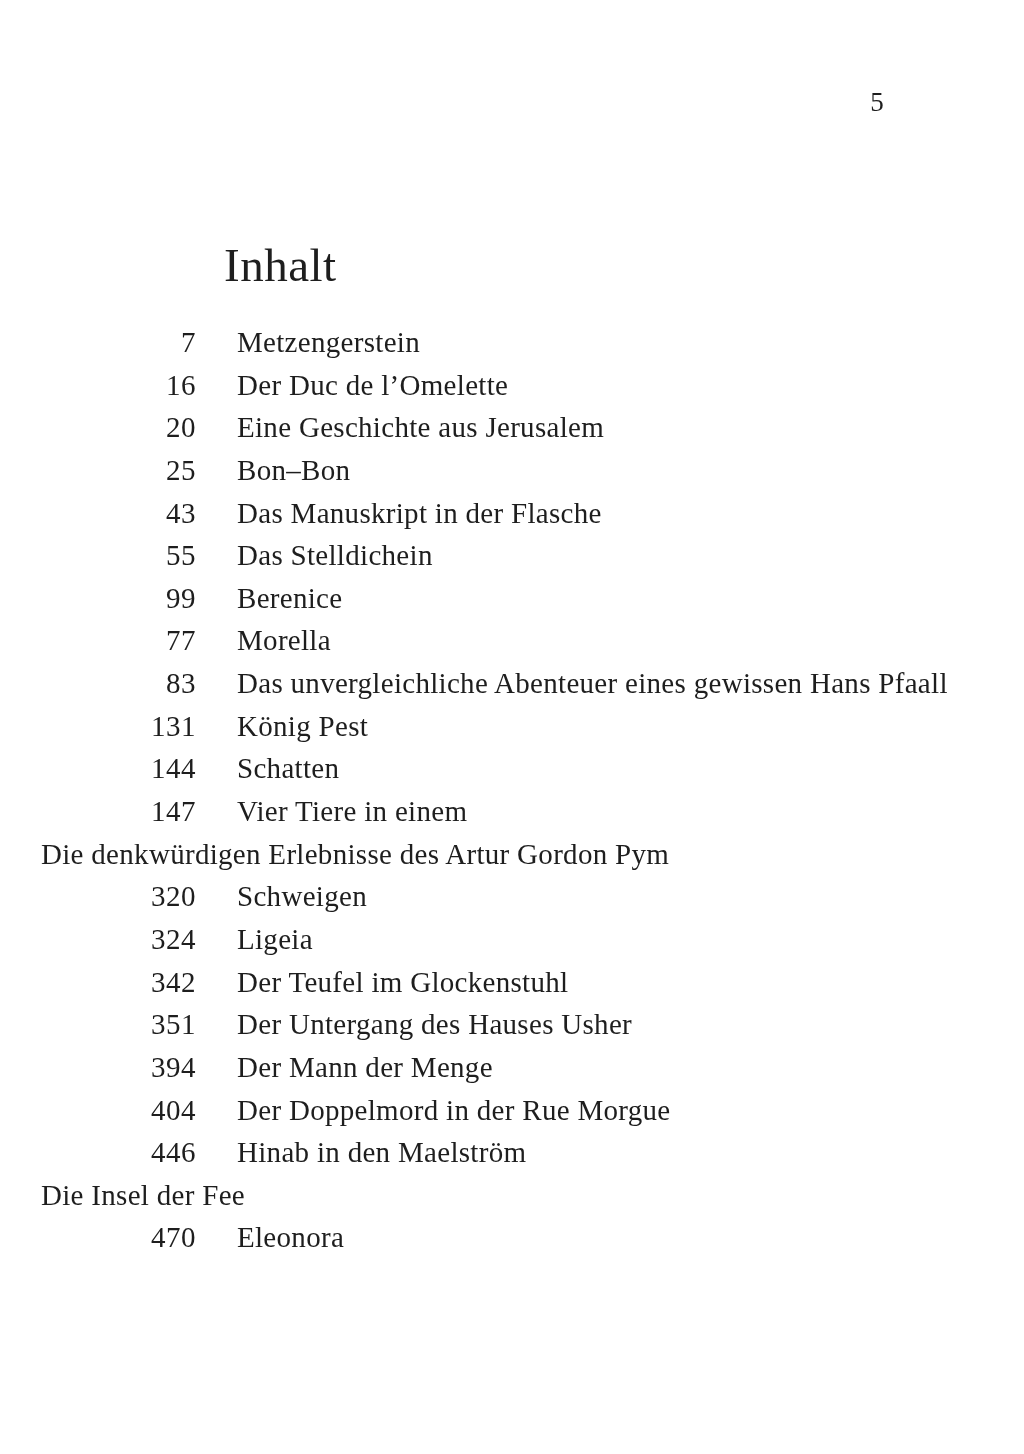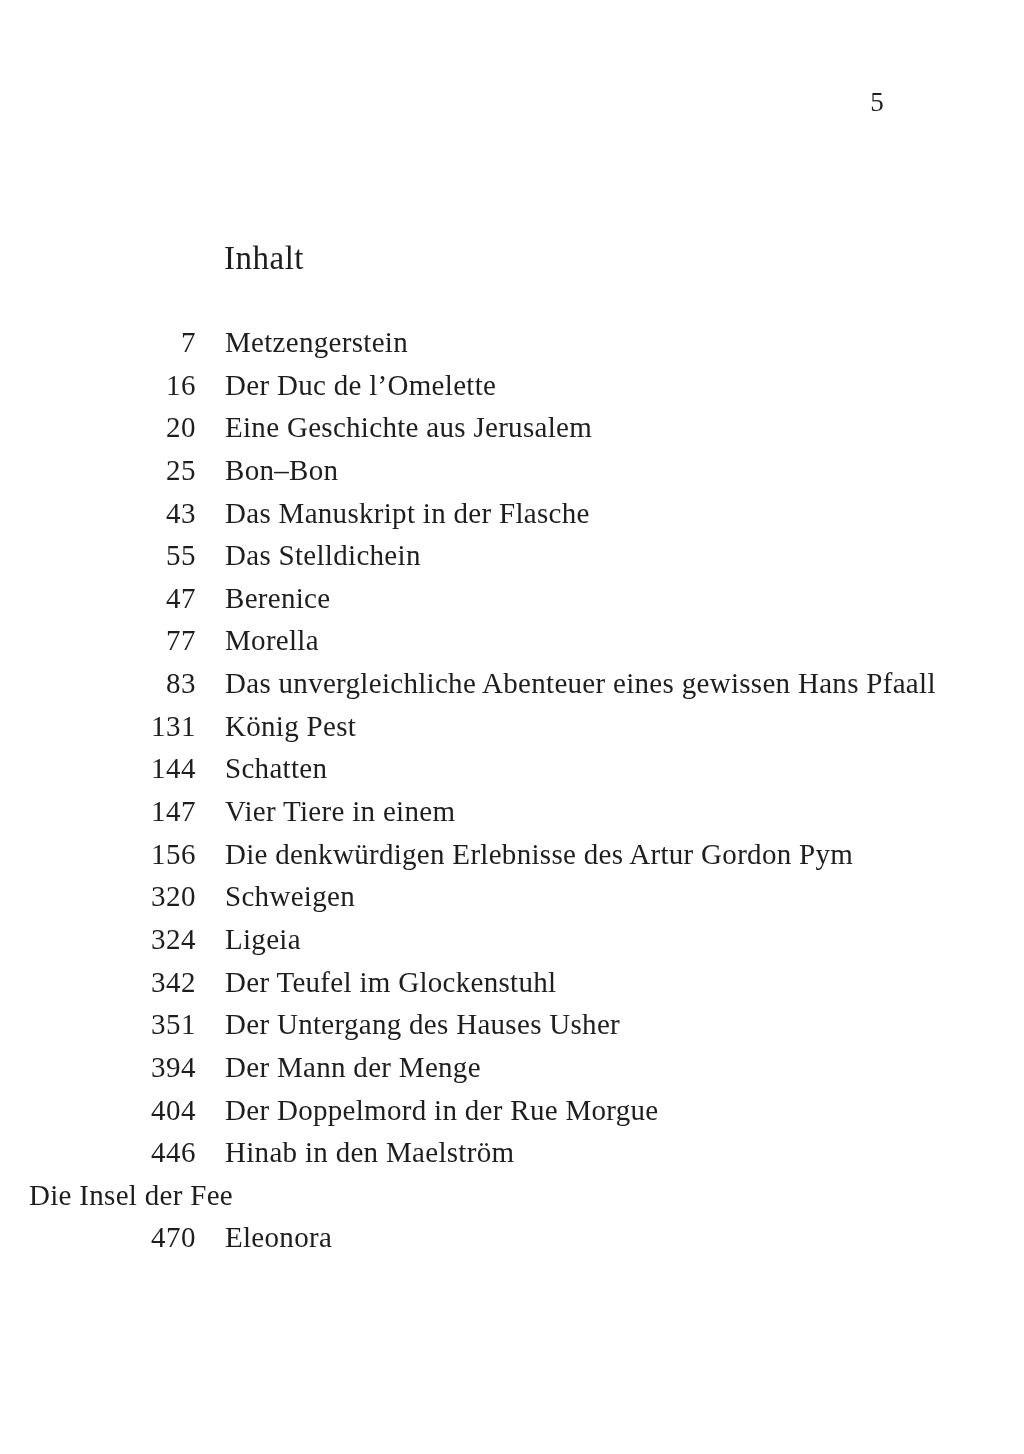--- a/index.html
+++ b/index.html
@@ -21,21 +21,21 @@
     text-align: center;
     font-size: 27px;
     line-height: 1.1;
     font-variant-numeric: oldstyle-nums;
     font-feature-settings: "onum" 1;
   }
   .title {
     position: absolute;
     top: 240px;
     left: 224px;
-    font-size: 33px;
+    font-size: 47px;
     font-weight: 400;
     letter-spacing: 0.5px;
     line-height: 1.1;
   }
   .toc {
     position: absolute;
     top: 321px;
     left: 0;
     width: 1024px;
   }
@@ -47,21 +47,21 @@
     white-space: nowrap;
   }
   .num {
     width: 196px;
     text-align: right;
     letter-spacing: 0.5px;
     font-variant-numeric: oldstyle-nums;
     font-feature-settings: "onum" 1;
   }
   .ttl {
-    margin-left: 29px;
+    margin-left: 41px;
     letter-spacing: 0.3px;
   }
 </style>
 </head>
 <body>
 
 <div class="page">
 
   <div class="folio">5</div>
 
@@ -87,21 +87,21 @@
     </div>
     <div class="toc-row">
       <span class="num">43</span>
       <span class="ttl">Das Manuskript in der Flasche</span>
     </div>
     <div class="toc-row">
       <span class="num">55</span>
       <span class="ttl">Das Stelldichein</span>
     </div>
     <div class="toc-row">
-      <span class="num">47</span>
+      <span class="num">99</span>
       <span class="ttl">Berenice</span>
     </div>
     <div class="toc-row">
       <span class="num">77</span>
       <span class="ttl">Morella</span>
     </div>
     <div class="toc-row">
       <span class="num">83</span>
       <span class="ttl">Das unvergleichliche Abenteuer eines gewissen Hans Pfaall</span>
     </div>
@@ -111,21 +111,20 @@
     </div>
     <div class="toc-row">
       <span class="num">144</span>
       <span class="ttl">Schatten</span>
     </div>
     <div class="toc-row">
       <span class="num">147</span>
       <span class="ttl">Vier Tiere in einem</span>
     </div>
     <div class="toc-row">
-      <span class="num">156</span>
       <span class="ttl">Die denkwürdigen Erlebnisse des Artur Gordon Pym</span>
     </div>
     <div class="toc-row">
       <span class="num">320</span>
       <span class="ttl">Schweigen</span>
     </div>
     <div class="toc-row">
       <span class="num">324</span>
       <span class="ttl">Ligeia</span>
     </div>

